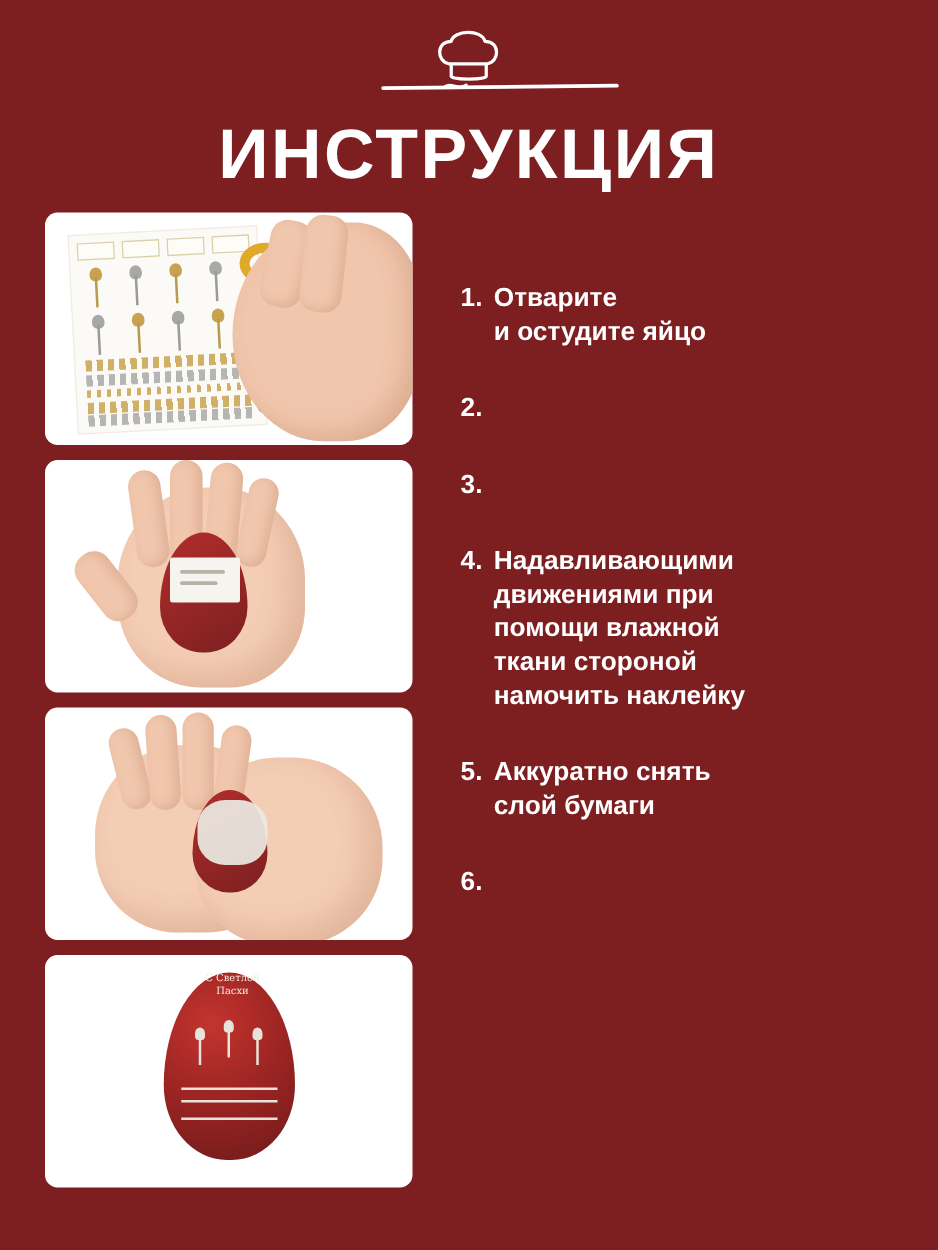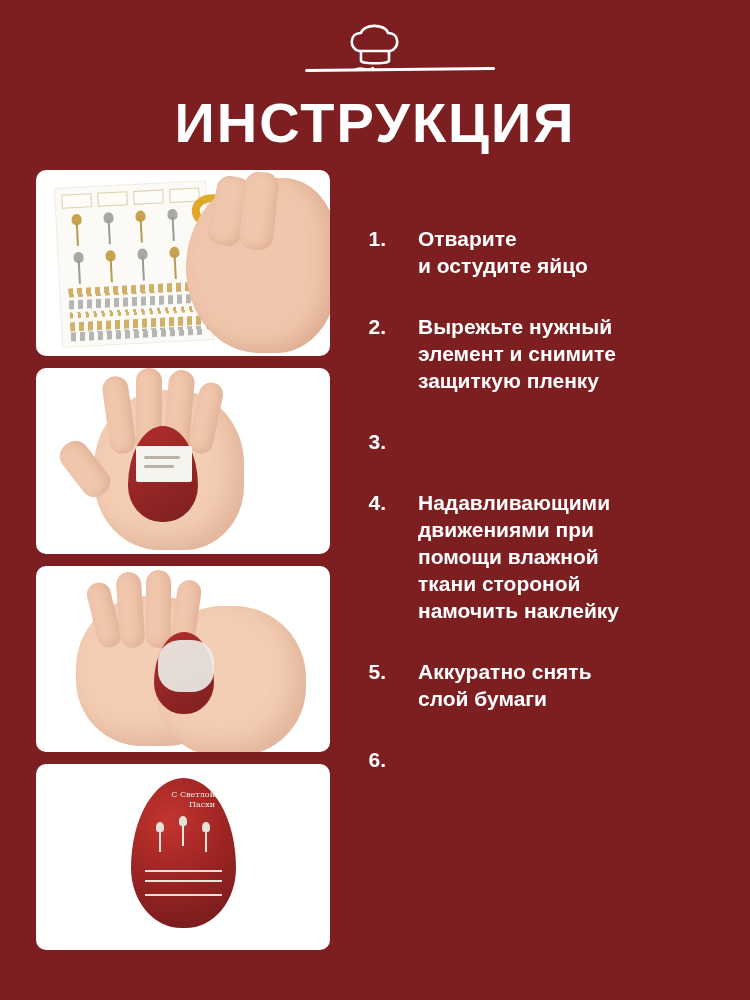--- a/index.html
+++ b/index.html
@@ -262,24 +262,24 @@
   .egg-band {
     position: absolute;
     left: 14px;
     right: 14px;
     height: 8px;
     border-top: 2px solid #e8e3da;
     border-bottom: 2px solid #e8e3da;
   }
   .egg-label {
     position: absolute;
-    top: 12px;
+    top: 0;
     left: 26px;
     width: 58px;
-    text-align: right;
+    text-align: center;
     font-size: 8px;
     line-height: 10px;
     color: #f2ece2;
     font-family: "DejaVu Serif", serif;
   }
 
   
   .step {
     display: flex;
     align-items: flex-start;
@@ -292,21 +292,20 @@
     min-width: 26px;
     text-align: right;
     color: #ffffff;
   }
   .step-text {
     font-size: 21px;
     line-height: 27px;
     font-weight: bold;
     color: #ffffff;
     white-space: pre-line;
-    margin-left: 23px;
   }
 </style>
 </head>
 <body>
 
 <div class="brand">
   <span class="brand-mark">
     <svg width="60" height="56" viewBox="0 0 60 56">
       <path d="M14 30 C4 28 4 12 16 12 C18 3 40 2 43 12 C55 12 55 28 45 30 Z" fill="none" stroke="#ffffff" stroke-width="2.6" stroke-linejoin="round"></path>
       <path d="M16 30 L16 40 C16 43 44 43 44 40 L44 30" fill="none" stroke="#ffffff" stroke-width="2.6"></path>
@@ -432,23 +431,20 @@
   </div>
 
   <div class="steps-column">
     <div class="step">
       <span class="step-num">1.</span>
       <span class="step-text">Отварите
 и остудите яйцо</span>
     </div>
     <div class="step">
       <span class="step-num">2.</span>
-      <span class="step-text">Вырежьте нужный
-элемент и снимите
-защиткую пленку</span>
     </div>
     <div class="step">
       <span class="step-num">3.</span>
     </div>
     <div class="step">
       <span class="step-num">4.</span>
       <span class="step-text">Надавливающими
 движениями при
 помощи влажной
 ткани стороной

